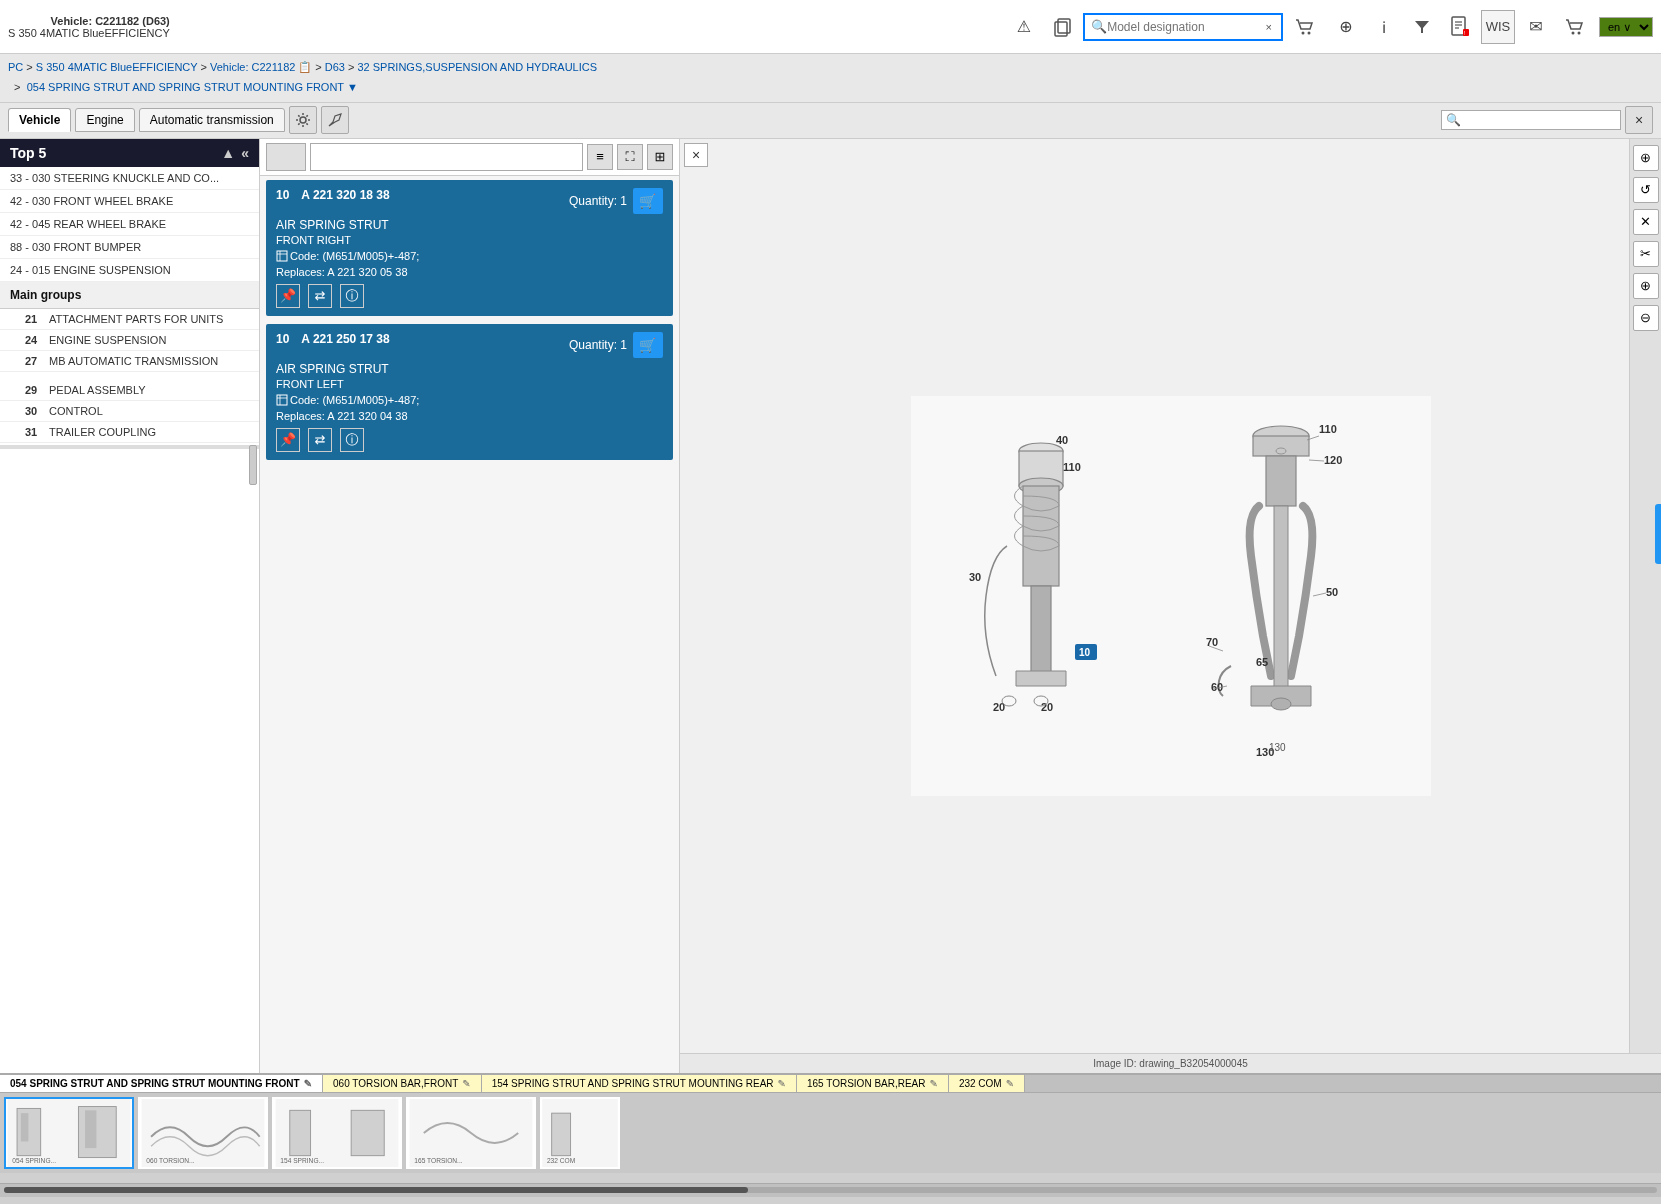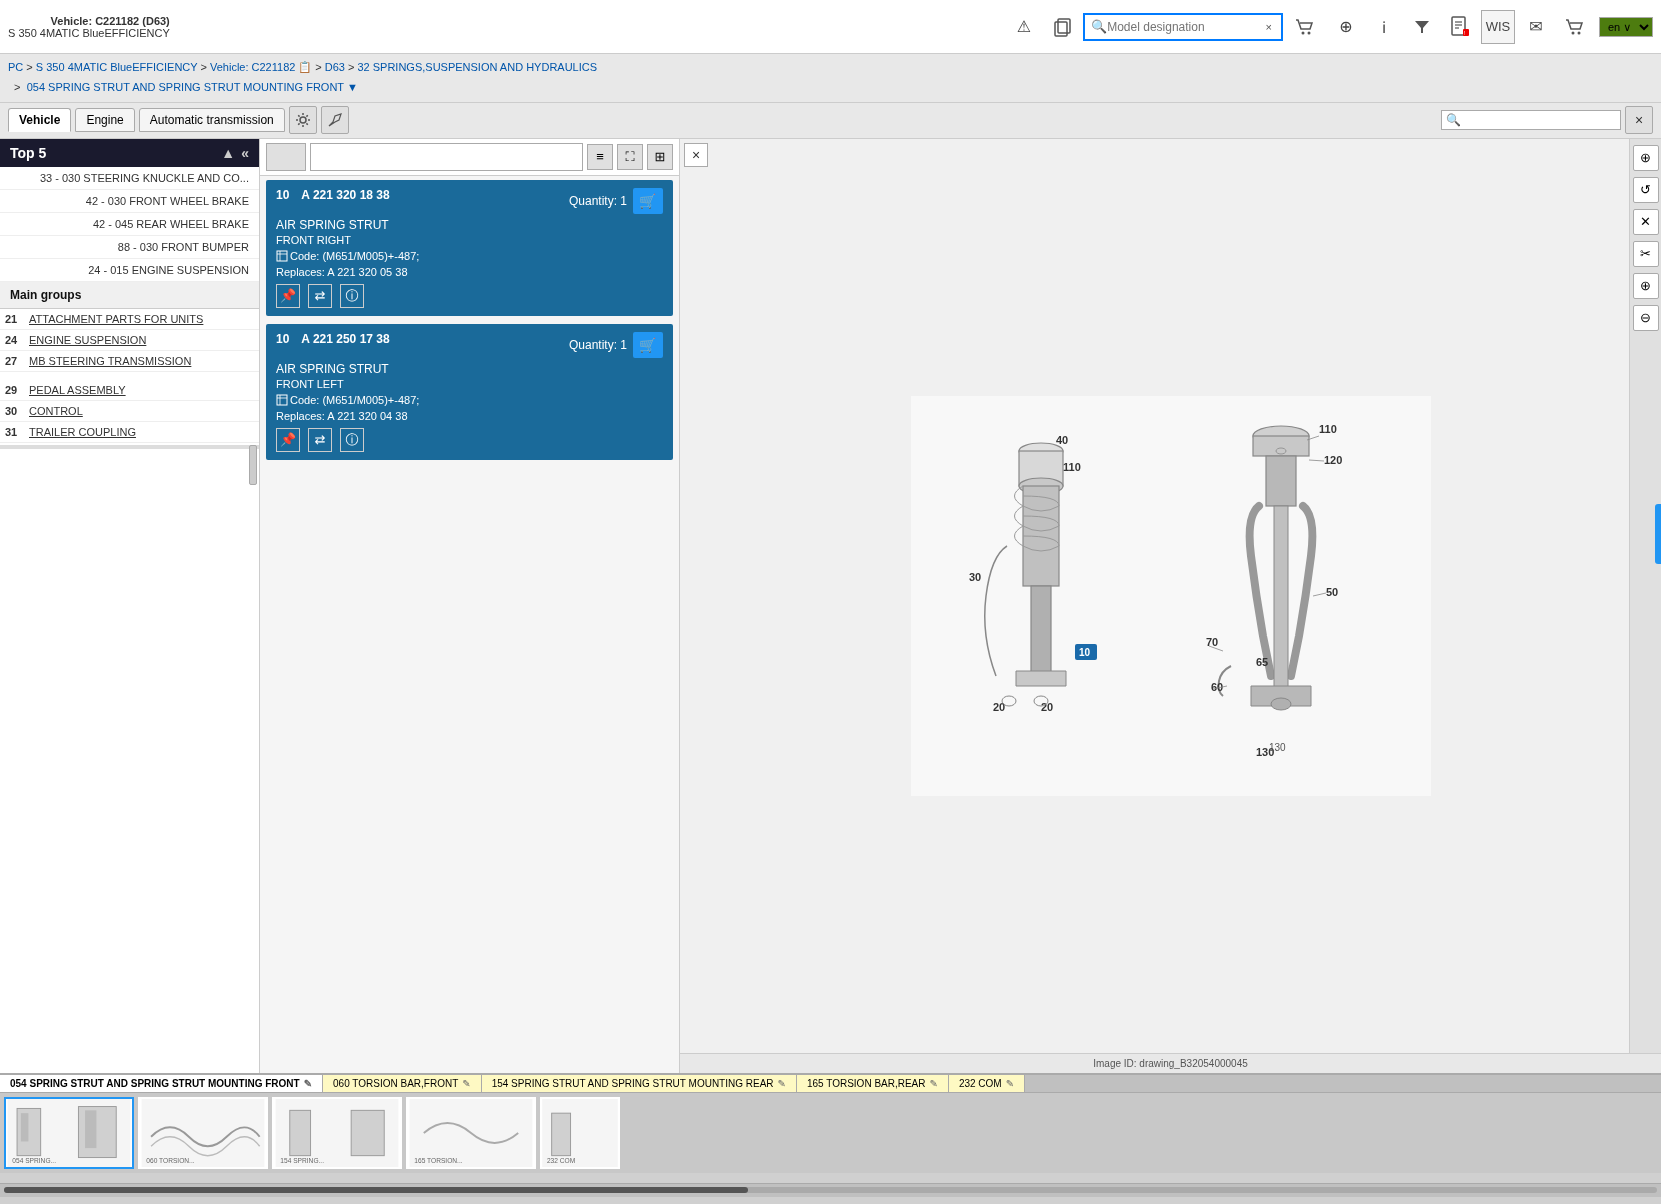--- a/index.html
+++ b/index.html
@@ -114,44 +114,43 @@
       font-size: 14px; font-weight: bold;
     }
     .sidebar-header-icons { display: flex; gap: 6px; }
     .sidebar-header-icon { color: #ccc; font-size: 14px; cursor: pointer; }
     .sidebar-item {
       padding: 5px 10px;
       font-size: 11px;
       cursor: pointer;
       border-bottom: 1px solid #eee;
       color: #333;
-      text-align: right;
     }
     .sidebar-section-header {
       padding: 6px 10px;
       font-size: 12px;
       font-weight: bold;
       background: #f0f0f0;
       color: #111;
       border-bottom: 1px solid #ccc;
     }
     .sidebar-group-item {
       display: flex;
-      padding: 4px 5px;
+      padding: 4px 25px;
       font-size: 11px;
       cursor: pointer;
       border-bottom: 1px solid #eee;
       align-items: baseline;
       color: #333;
       position: relative;
     }
     .sidebar-group-num {
       width: 24px; flex-shrink: 0; font-weight: bold; color: #333;
     }
-    .sidebar-group-label { flex: 1; text-decoration: underline; }
+    .sidebar-group-label { flex: 1; }
 
     
     .parts-list {
       width: 420px;
       flex-shrink: 0;
       background: #f5f5f5;
       border-right: 1px solid #ccc;
       overflow-y: auto;
       display: flex;
       flex-direction: column;
@@ -470,21 +469,21 @@
     <div class="sidebar-group-item">
       <span class="sidebar-group-num">21</span>
       <span class="sidebar-group-label">ATTACHMENT PARTS FOR UNITS</span>
     </div>
     <div class="sidebar-group-item">
       <span class="sidebar-group-num">24</span>
       <span class="sidebar-group-label">ENGINE SUSPENSION</span>
     </div>
     <div class="sidebar-group-item">
       <span class="sidebar-group-num">27</span>
-      <span class="sidebar-group-label">MB STEERING TRANSMISSION</span>
+      <span class="sidebar-group-label">MB AUTOMATIC TRANSMISSION</span>
     </div>
     <div style="height:8px;"></div>
     <div class="sidebar-group-item">
       <span class="sidebar-group-num">29</span>
       <span class="sidebar-group-label">PEDAL ASSEMBLY</span>
     </div>
     <div class="sidebar-group-item">
       <span class="sidebar-group-num">30</span>
       <span class="sidebar-group-label">CONTROL</span>
     </div>

